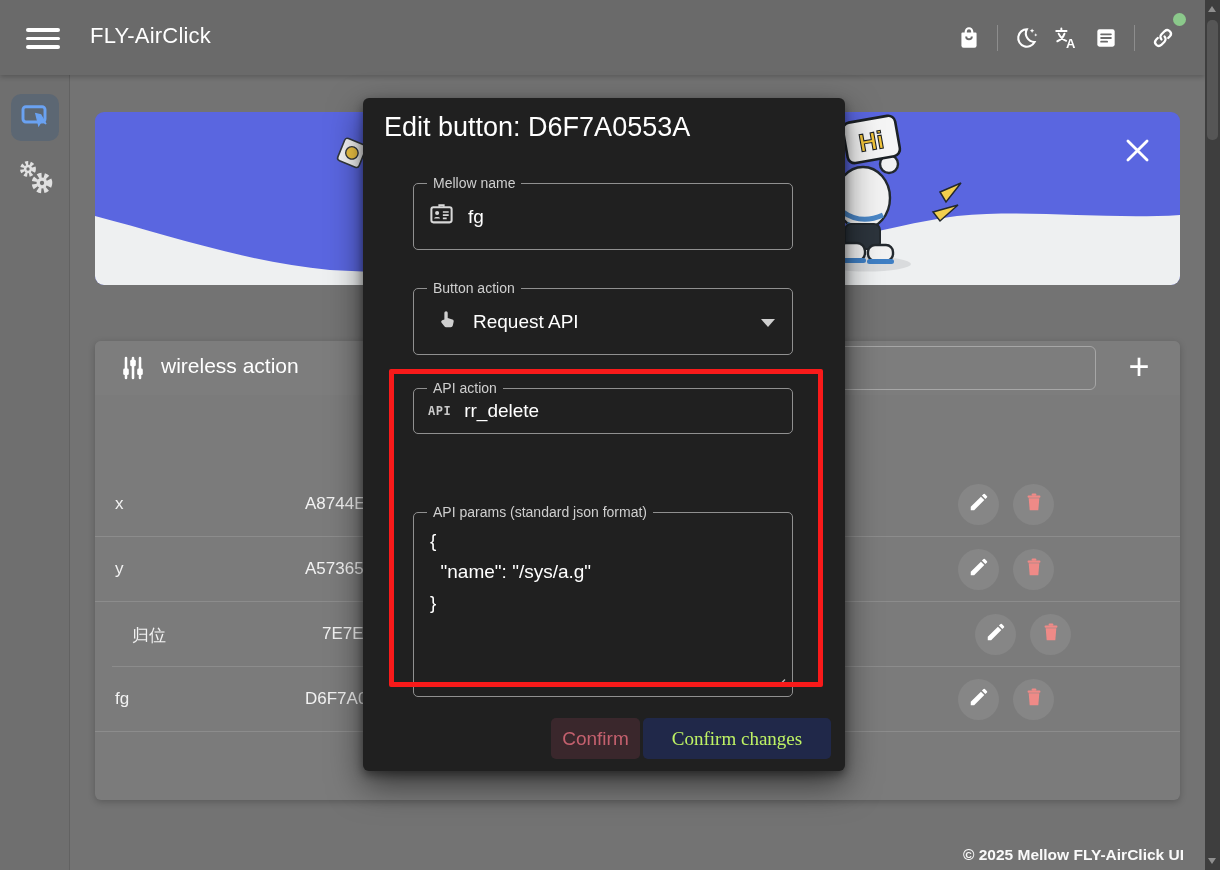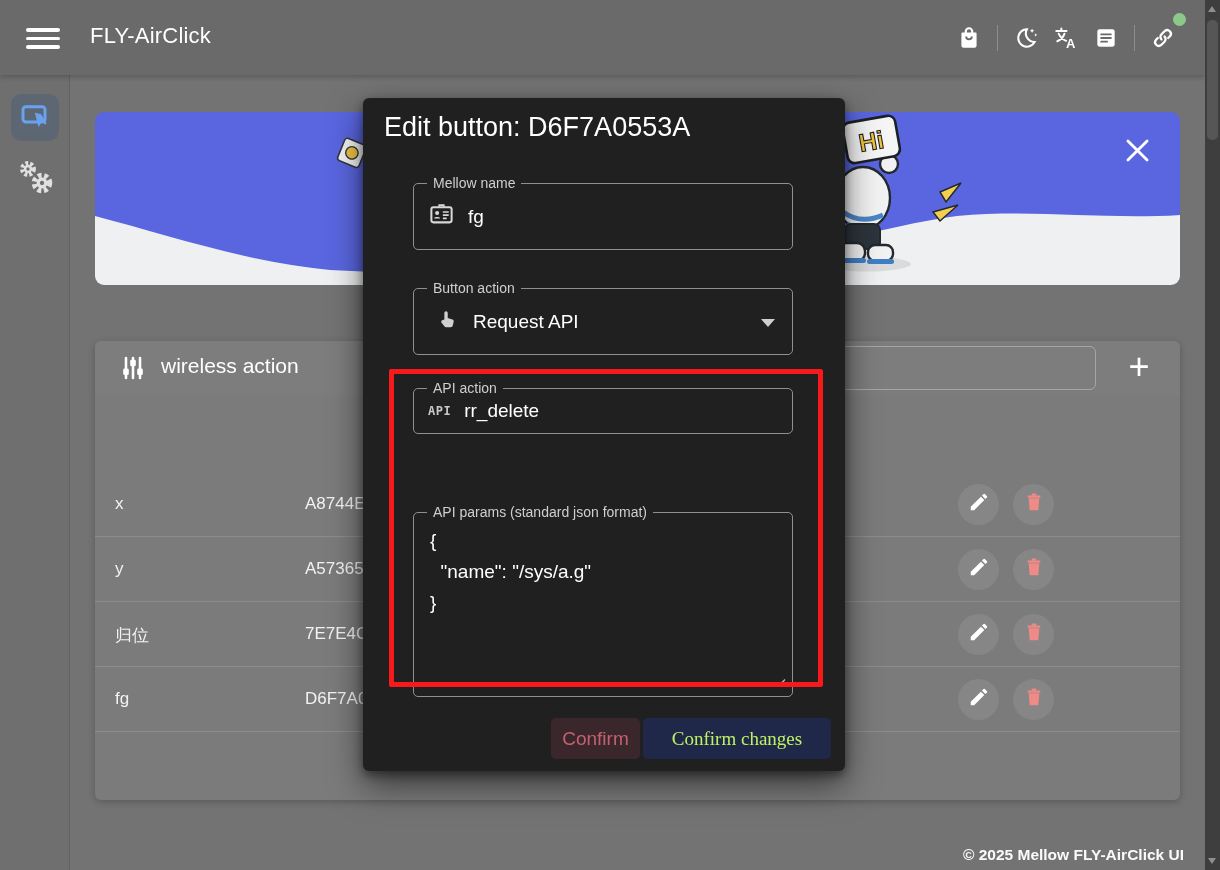--- a/index.html
+++ b/index.html
@@ -280,21 +280,21 @@
             </svg></span>
         </div>
       <div class="op-btn op-del">
           <span><svg width="22" height="22" viewBox="0 0 24 24">
               <path d="M6.2 8h11.6l-1.1 13H7.3L6.2 8z" fill="#ef8a87"></path>
               <rect x="5" y="5" width="14" height="2.3" rx="1.1" fill="#ef8a87"></rect>
               <rect x="9.4" y="2.8" width="5.2" height="2.5" rx="1.1" fill="#ef8a87"></rect>
             </svg></span>
         </div>
     </div>
-    <div class="trow" style="top:261px;">
+    <div class="trow" style="top:261px;margin-left:17px;">
       <span class="cell-name">归位</span>
       <span class="cell-id">7E7E4C</span>
       <div class="op-btn op-edit">
           <span><svg width="22" height="22" viewBox="0 0 24 24">
               <path d="M3 17.3V21h3.7L17.8 9.9 14.1 6.2 3 17.3zM20.7 7a1 1 0 0 0 0-1.4l-2.3-2.3a1 1 0 0 0-1.4 0L15.2 5l3.7 3.7L20.7 7z" fill="#fff"></path>
             </svg></span>
         </div>
       <div class="op-btn op-del">
           <span><svg width="22" height="22" viewBox="0 0 24 24">
               <path d="M6.2 8h11.6l-1.1 13H7.3L6.2 8z" fill="#ef8a87"></path>

